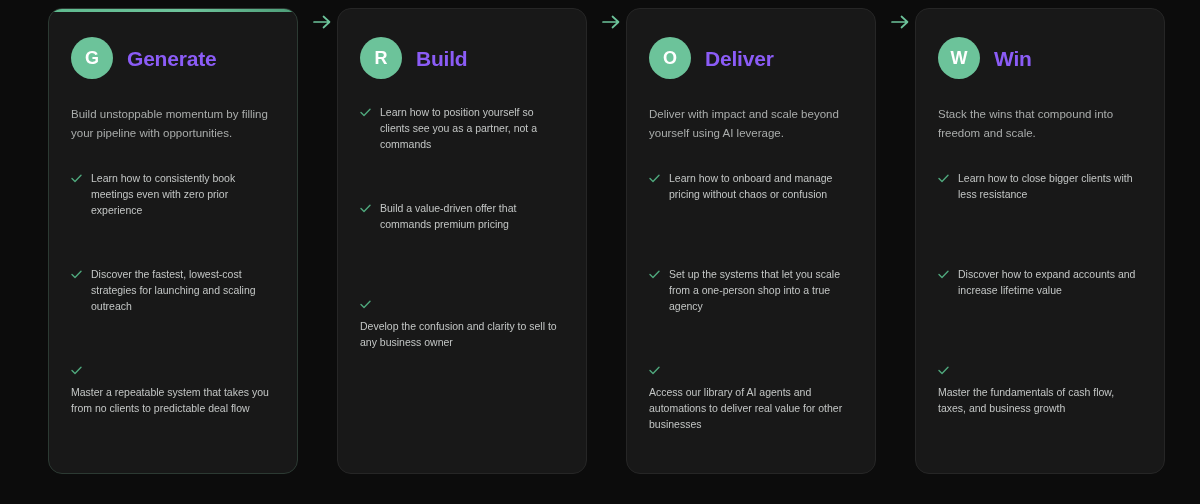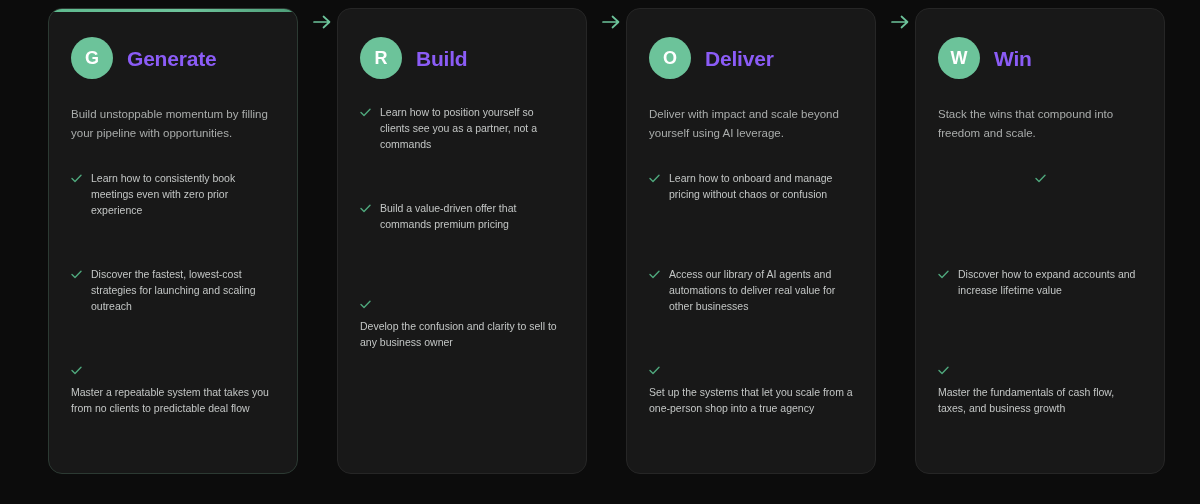--- a/index.html
+++ b/index.html
@@ -241,47 +241,48 @@
               </svg>
           </span>
           <span class="bullet-text">Learn how to onboard and manage pricing without chaos or confusion</span>
         </li>
         <li class="bullet">
           <span class="check">
             <svg width="11" height="9" viewBox="0 0 11 9" fill="none">
                 <path d="M1 4.6L4 7.4 10 1.2" stroke="#4fa87d" stroke-width="1.4" stroke-linecap="round" stroke-linejoin="round"></path>
               </svg>
           </span>
+          <span class="bullet-text">Set up the systems that let you scale from a one-person shop into a true agency</span>
+        </li>
+        <li class="bullet">
+          <span class="check">
+            <svg width="11" height="9" viewBox="0 0 11 9" fill="none">
+                <path d="M1 4.6L4 7.4 10 1.2" stroke="#4fa87d" stroke-width="1.4" stroke-linecap="round" stroke-linejoin="round"></path>
+              </svg>
+          </span>
           <span class="bullet-text">Access our library of AI agents and automations to deliver real value for other businesses</span>
-        </li>
-        <li class="bullet">
-          <span class="check">
-            <svg width="11" height="9" viewBox="0 0 11 9" fill="none">
-                <path d="M1 4.6L4 7.4 10 1.2" stroke="#4fa87d" stroke-width="1.4" stroke-linecap="round" stroke-linejoin="round"></path>
-              </svg>
-          </span>
-          <span class="bullet-text">Set up the systems that let you scale from a one-person shop into a true agency</span>
         </li>
       </ul>
     </div>
 
     <div class="card">
 
       <div class="card-head">
         <div class="badge">W</div>
         <div class="card-title">Win</div>
       </div>
       <div class="card-desc">Stack the wins that compound into freedom and scale.</div>
       <ul class="bullets">
         <li class="bullet">
           <span class="check">
             <svg width="11" height="9" viewBox="0 0 11 9" fill="none">
                 <path d="M1 4.6L4 7.4 10 1.2" stroke="#4fa87d" stroke-width="1.4" stroke-linecap="round" stroke-linejoin="round"></path>
               </svg>
           </span>
+          <span class="bullet-text">Learn how to close bigger clients with less resistance</span>
         </li>
         <li class="bullet">
           <span class="check">
             <svg width="11" height="9" viewBox="0 0 11 9" fill="none">
                 <path d="M1 4.6L4 7.4 10 1.2" stroke="#4fa87d" stroke-width="1.4" stroke-linecap="round" stroke-linejoin="round"></path>
               </svg>
           </span>
           <span class="bullet-text">Discover how to expand accounts and increase lifetime value</span>
         </li>
         <li class="bullet">

